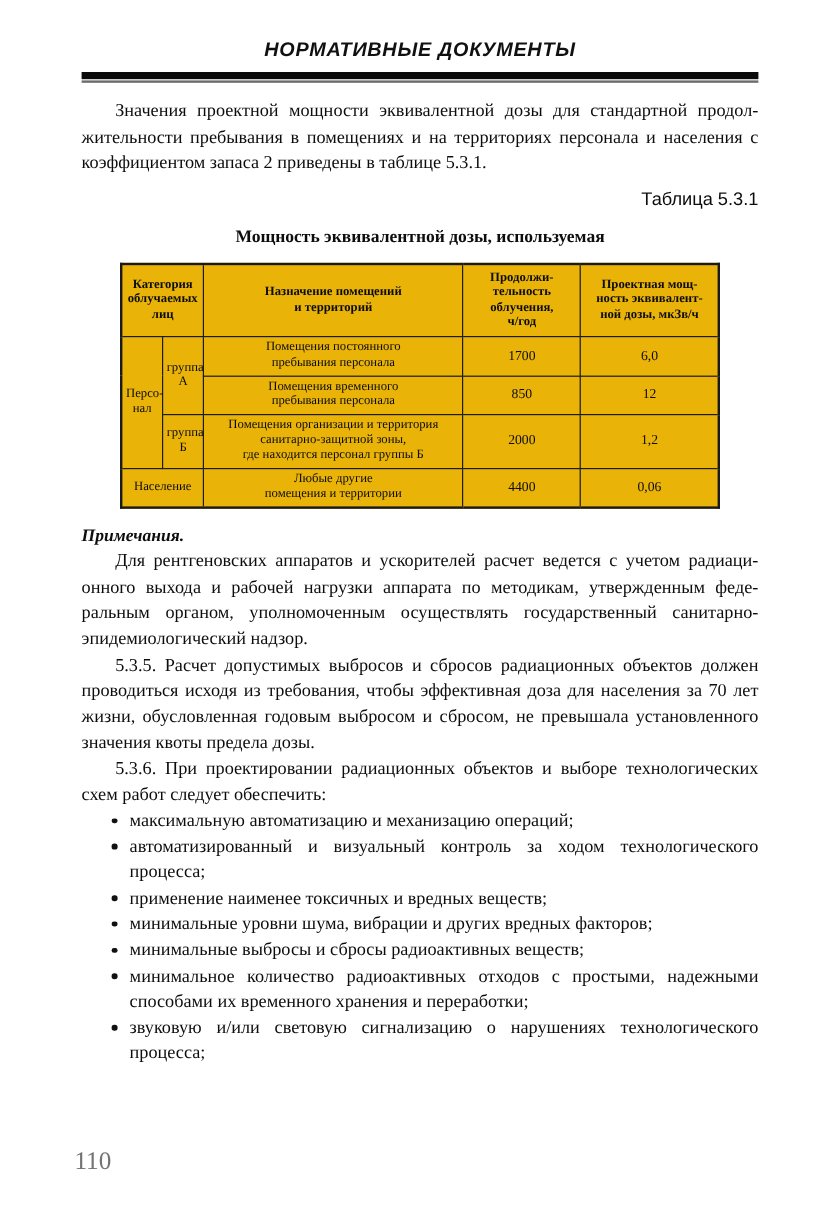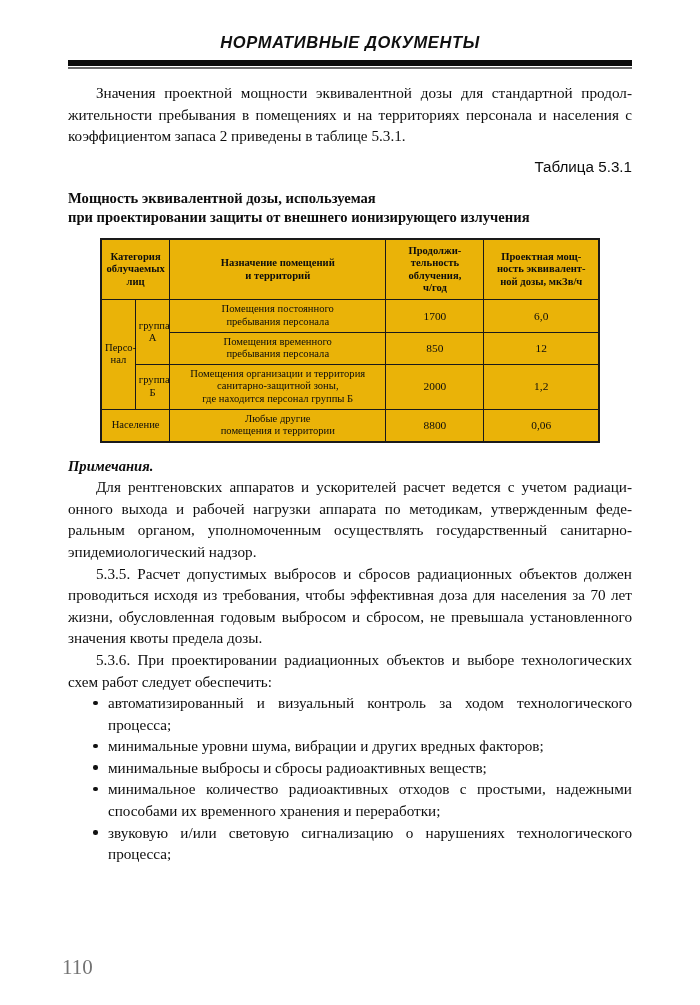--- a/index.html
+++ b/index.html
@@ -77,20 +77,21 @@
 
   .tbl-caption-right {
     margin: 11px 0 0 0;
     font-size: 15.2px;
     text-align: right;
     font-family: "Liberation Sans", "DejaVu Sans", sans-serif;
   }
 
   .tbl-title {
     margin: 14px 0 0 0;
+    text-align: center;
     font-weight: bold;
     font-size: 14.6px;
     line-height: 19px;
   }
 
   
   table.doc-table {
     margin: 11px auto 0 auto;
     border-collapse: collapse;
     width: 500px;
@@ -188,21 +189,20 @@
   <div class="head-rule-thin"></div>
 
   <div class="content">
 
     <p class="body">Значения проектной мощности эквивалентной дозы для стандартной продол­жительности пребывания в помещениях и на территориях персонала и населения с коэффициентом запаса 2 приведены в таблице 5.3.1.</p>
 
     <p class="tbl-caption-right">Таблица 5.3.1</p>
 
     <div class="tbl-title">
       <div>Мощность эквивалентной дозы, используемая</div>
-      <div>при проектировании защиты от внешнего ионизирующего излучения</div>
     </div>
 
     <table class="doc-table">
       <thead>
         <tr>
           <th class="c-cat outer-l" colspan="2">
             <div>Категория</div>
             <div>облучаемых лиц</div>
           </th>
           <th class="c-room">
@@ -257,39 +257,41 @@
           <td class="c-dur val">2000</td>
           <td class="c-pow val outer-r">1,2</td>
         </tr>
 
         <tr>
           <td class="outer-l" colspan="2">Население</td>
           <td class="c-room">
             <div>Любые другие</div>
             <div>помещения и территории</div>
           </td>
-          <td class="c-dur val">8800</td>
+          <td class="c-dur val">4400</td>
           <td class="c-pow val outer-r">0,06</td>
         </tr>
 
       </tbody>
     </table>
 
     <div class="notes">
       <p class="notes-title">Примечания.</p>
     </div>
 
     <p class="body after-table">Для рентгеновских аппаратов и ускорителей расчет ведется с учетом радиаци­онного выхода и рабочей нагрузки аппарата по методикам, утвержденным феде­ральным органом, уполномоченным осуществлять государственный санитарно-эпидемиологический надзор.</p>
 
     <p class="body para-gap">5.3.5. Расчет допустимых выбросов и сбросов радиационных объектов должен проводиться исходя из требования, чтобы эффективная доза для населения за 70 лет жизни, обусловленная годовым выбросом и сбросом, не превышала установ­ленного значения квоты предела дозы.</p>
 
     <p class="body para-gap">5.3.6. При проектировании радиационных объектов и выборе технологических схем работ следует обеспечить:</p>
 
     <ul class="bullets">
+      <li><span class="bullet-dot"></span><span>максимальную автоматизацию и механизацию операций;</span></li>
       <li><span class="bullet-dot"></span><span>автоматизированный и визуальный контроль за ходом технологического процесса;</span></li>
+      <li><span class="bullet-dot"></span><span>применение наименее токсичных и вредных веществ;</span></li>
       <li><span class="bullet-dot"></span><span>минимальные уровни шума, вибрации и других вредных факторов;</span></li>
       <li><span class="bullet-dot"></span><span>минимальные выбросы и сбросы радиоактивных веществ;</span></li>
       <li><span class="bullet-dot"></span><span>минимальное количество радиоактивных отходов с простыми, надежными способами их временного хранения и переработки;</span></li>
       <li><span class="bullet-dot"></span><span>звуковую и/или световую сигнализацию о нарушениях технологического процесса;</span></li>
 
     </ul>
 
   </div>
 
   <div class="folio">110</div>

